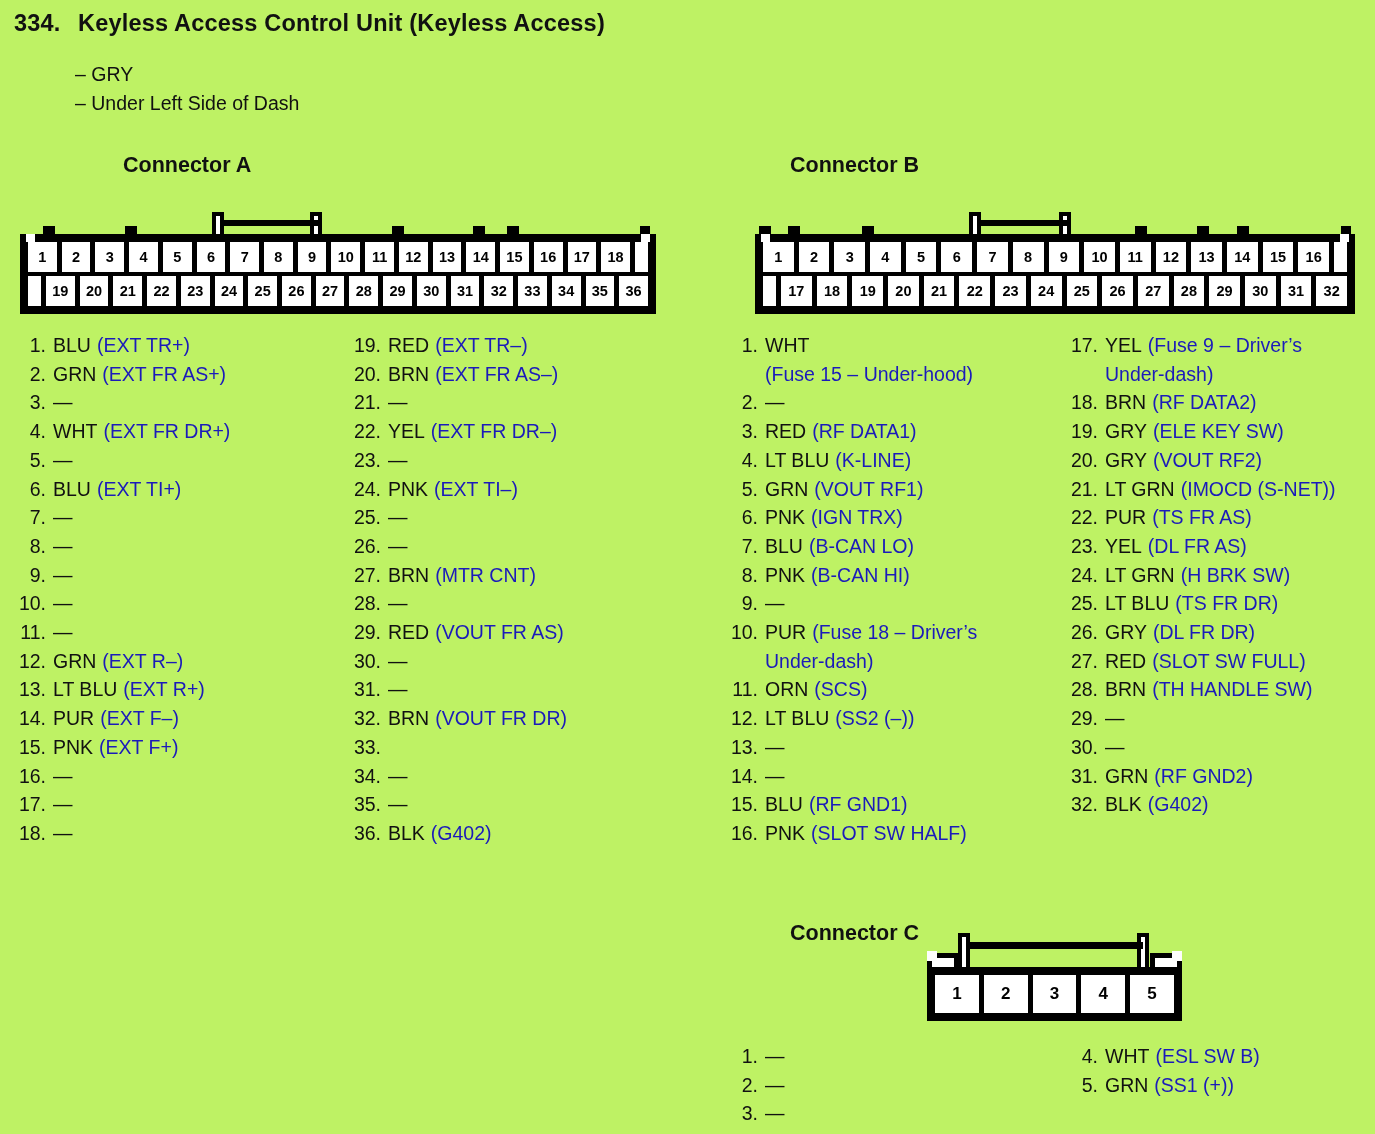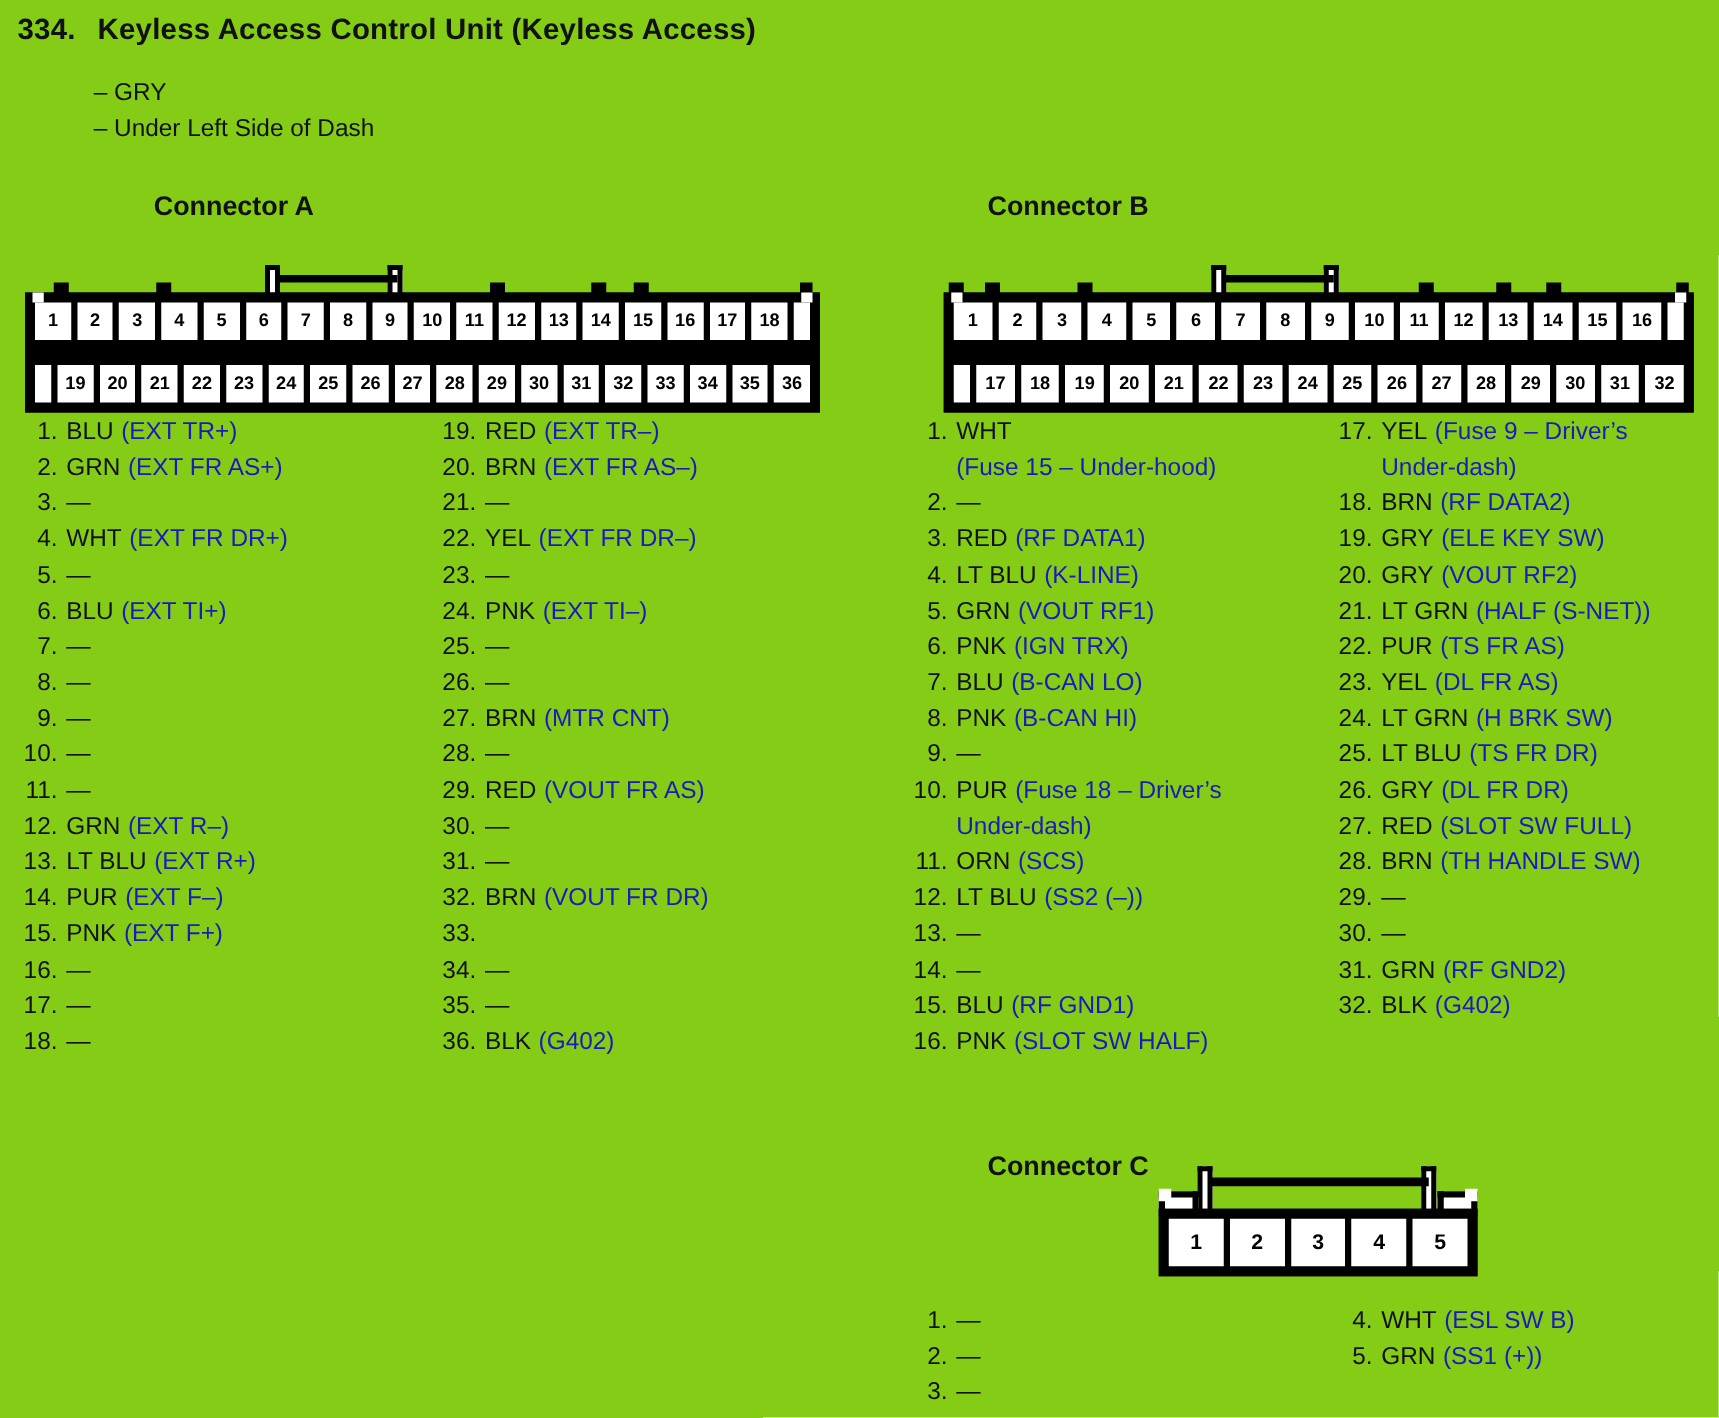--- a/index.html
+++ b/index.html
@@ -1,29 +1,29 @@
 <!DOCTYPE html>
 <html style="--sig-blue: #1b1bba;"><head>
 <meta charset="utf-8">
 <style>
   html,body{margin:0;padding:0;background:#fff;}
   #page{
-    position:relative;width:1375px;height:1134px;background:#84cc16;
+    position:relative;width:1375px;height:1134px;background:#bef264;
     font-family:"Liberation Sans","DejaVu Sans",sans-serif;color:#111;overflow:hidden;
   }
   
   .doc-head{position:absolute;left:14px;top:10px;display:flex;font-size:23.5px;font-weight:bold;letter-spacing:0.2px;}
   .doc-head .num{width:64px;}
   .bullets{position:absolute;left:75px;top:60px;font-size:19.5px;line-height:28.7px;}
   .conn-heading{position:absolute;font-size:21.5px;font-weight:bold;}
   
   .connector{position:absolute;}
   .conn-body{position:absolute;left:0;top:22px;width:100%;border:5px solid #000;background:#000;padding:3px;box-sizing:border-box;}
   .prow{display:flex;gap:5px;}
-  .prow + .prow{margin-top:20px;}
+  .prow + .prow{margin-top:4px;}
   .pcell{flex:1 1 0;background:#fff;height:30px;display:flex;align-items:center;justify-content:center;
          font-weight:bold;font-size:14.5px;color:#000;}
   .pcell.blank{flex:0 0 13px;}
   .conn-c .pcell{height:38px;font-size:17px;}
   .latch-post{position:absolute;top:0;width:12px;height:28px;background:#fff;border:4px solid #000;border-bottom:none;box-sizing:border-box;}
   .latch-bar{position:absolute;top:8px;height:6px;background:#000;}
   .bump{position:absolute;top:14px;width:12px;height:10px;background:#000;}
   .notch{position:absolute;top:22px;width:9px;height:8px;background:#fff;}
   
   .conn-c .conn-body{top:34px;}
@@ -416,21 +416,21 @@
       <div class="pin-row">
         <span class="pin-num">19.</span>
         <div class="pin-content"><span class="wire">GRY</span><span class="sig">(ELE KEY SW)</span></div>
       </div>
       <div class="pin-row">
         <span class="pin-num">20.</span>
         <div class="pin-content"><span class="wire">GRY</span><span class="sig">(VOUT RF2)</span></div>
       </div>
       <div class="pin-row">
         <span class="pin-num">21.</span>
-        <div class="pin-content"><span class="wire">LT GRN</span><span class="sig">(HALF (S-NET))</span></div>
+        <div class="pin-content"><span class="wire">LT GRN</span><span class="sig">(IMOCD (S-NET))</span></div>
       </div>
       <div class="pin-row">
         <span class="pin-num">22.</span>
         <div class="pin-content"><span class="wire">PUR</span><span class="sig">(TS FR AS)</span></div>
       </div>
       <div class="pin-row">
         <span class="pin-num">23.</span>
         <div class="pin-content"><span class="wire">YEL</span><span class="sig">(DL FR AS)</span></div>
       </div>
       <div class="pin-row">

